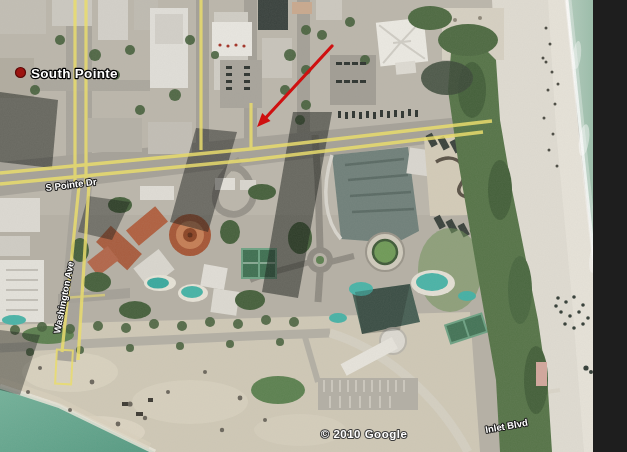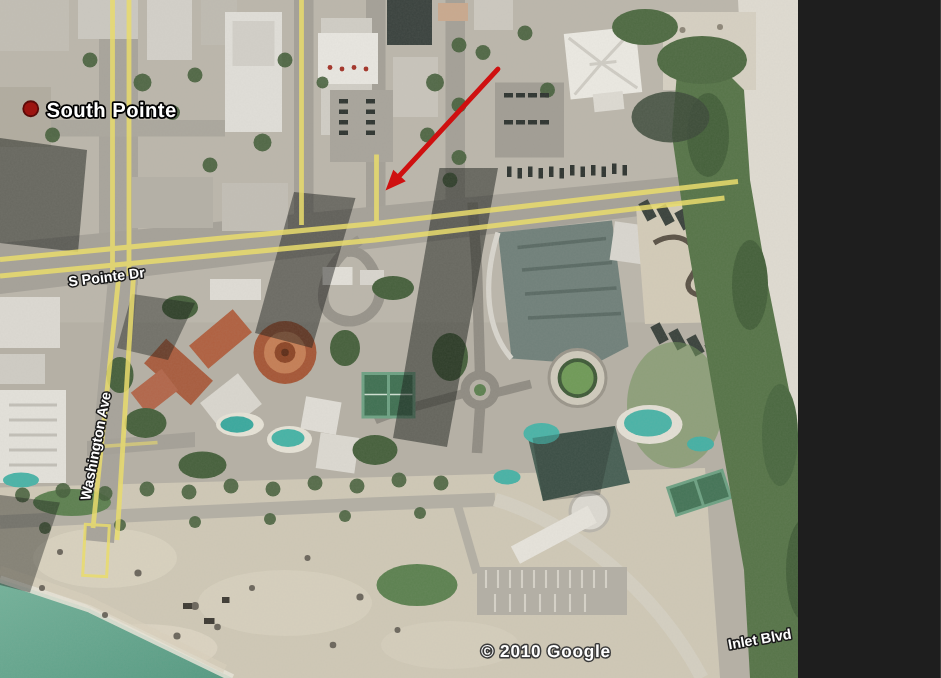--- a/index.html
+++ b/index.html
@@ -1,16 +1,16 @@
 <!DOCTYPE html>
 <html><head>
 <meta charset="utf-8">
 <style>
   html,body{margin:0;padding:0;background:#1e1e1e;}
-  .screen{position:relative;width:532px;height:452px;overflow:hidden;
+  .screen{position:relative;width:593px;height:452px;overflow:hidden;
           font-family:"Liberation Sans",sans-serif;}
   .screen svg{position:absolute;left:0;top:0;display:block;}
   .map-label{font-family:"Liberation Sans",sans-serif;font-weight:bold;
              fill:#ffffff;stroke:#000000;stroke-width:2.4px;
              paint-order:stroke;stroke-linejoin:round;letter-spacing:.3px;}
   .map-label-sm{font-family:"Liberation Sans",sans-serif;font-weight:bold;
              fill:#ffffff;stroke:#1a1a1a;stroke-width:2px;
              paint-order:stroke;stroke-linejoin:round;}
   .copyright{font-family:"Liberation Sans",sans-serif;font-weight:bold;
              fill:#ffffff;stroke:#3a3a3a;stroke-width:2px;

